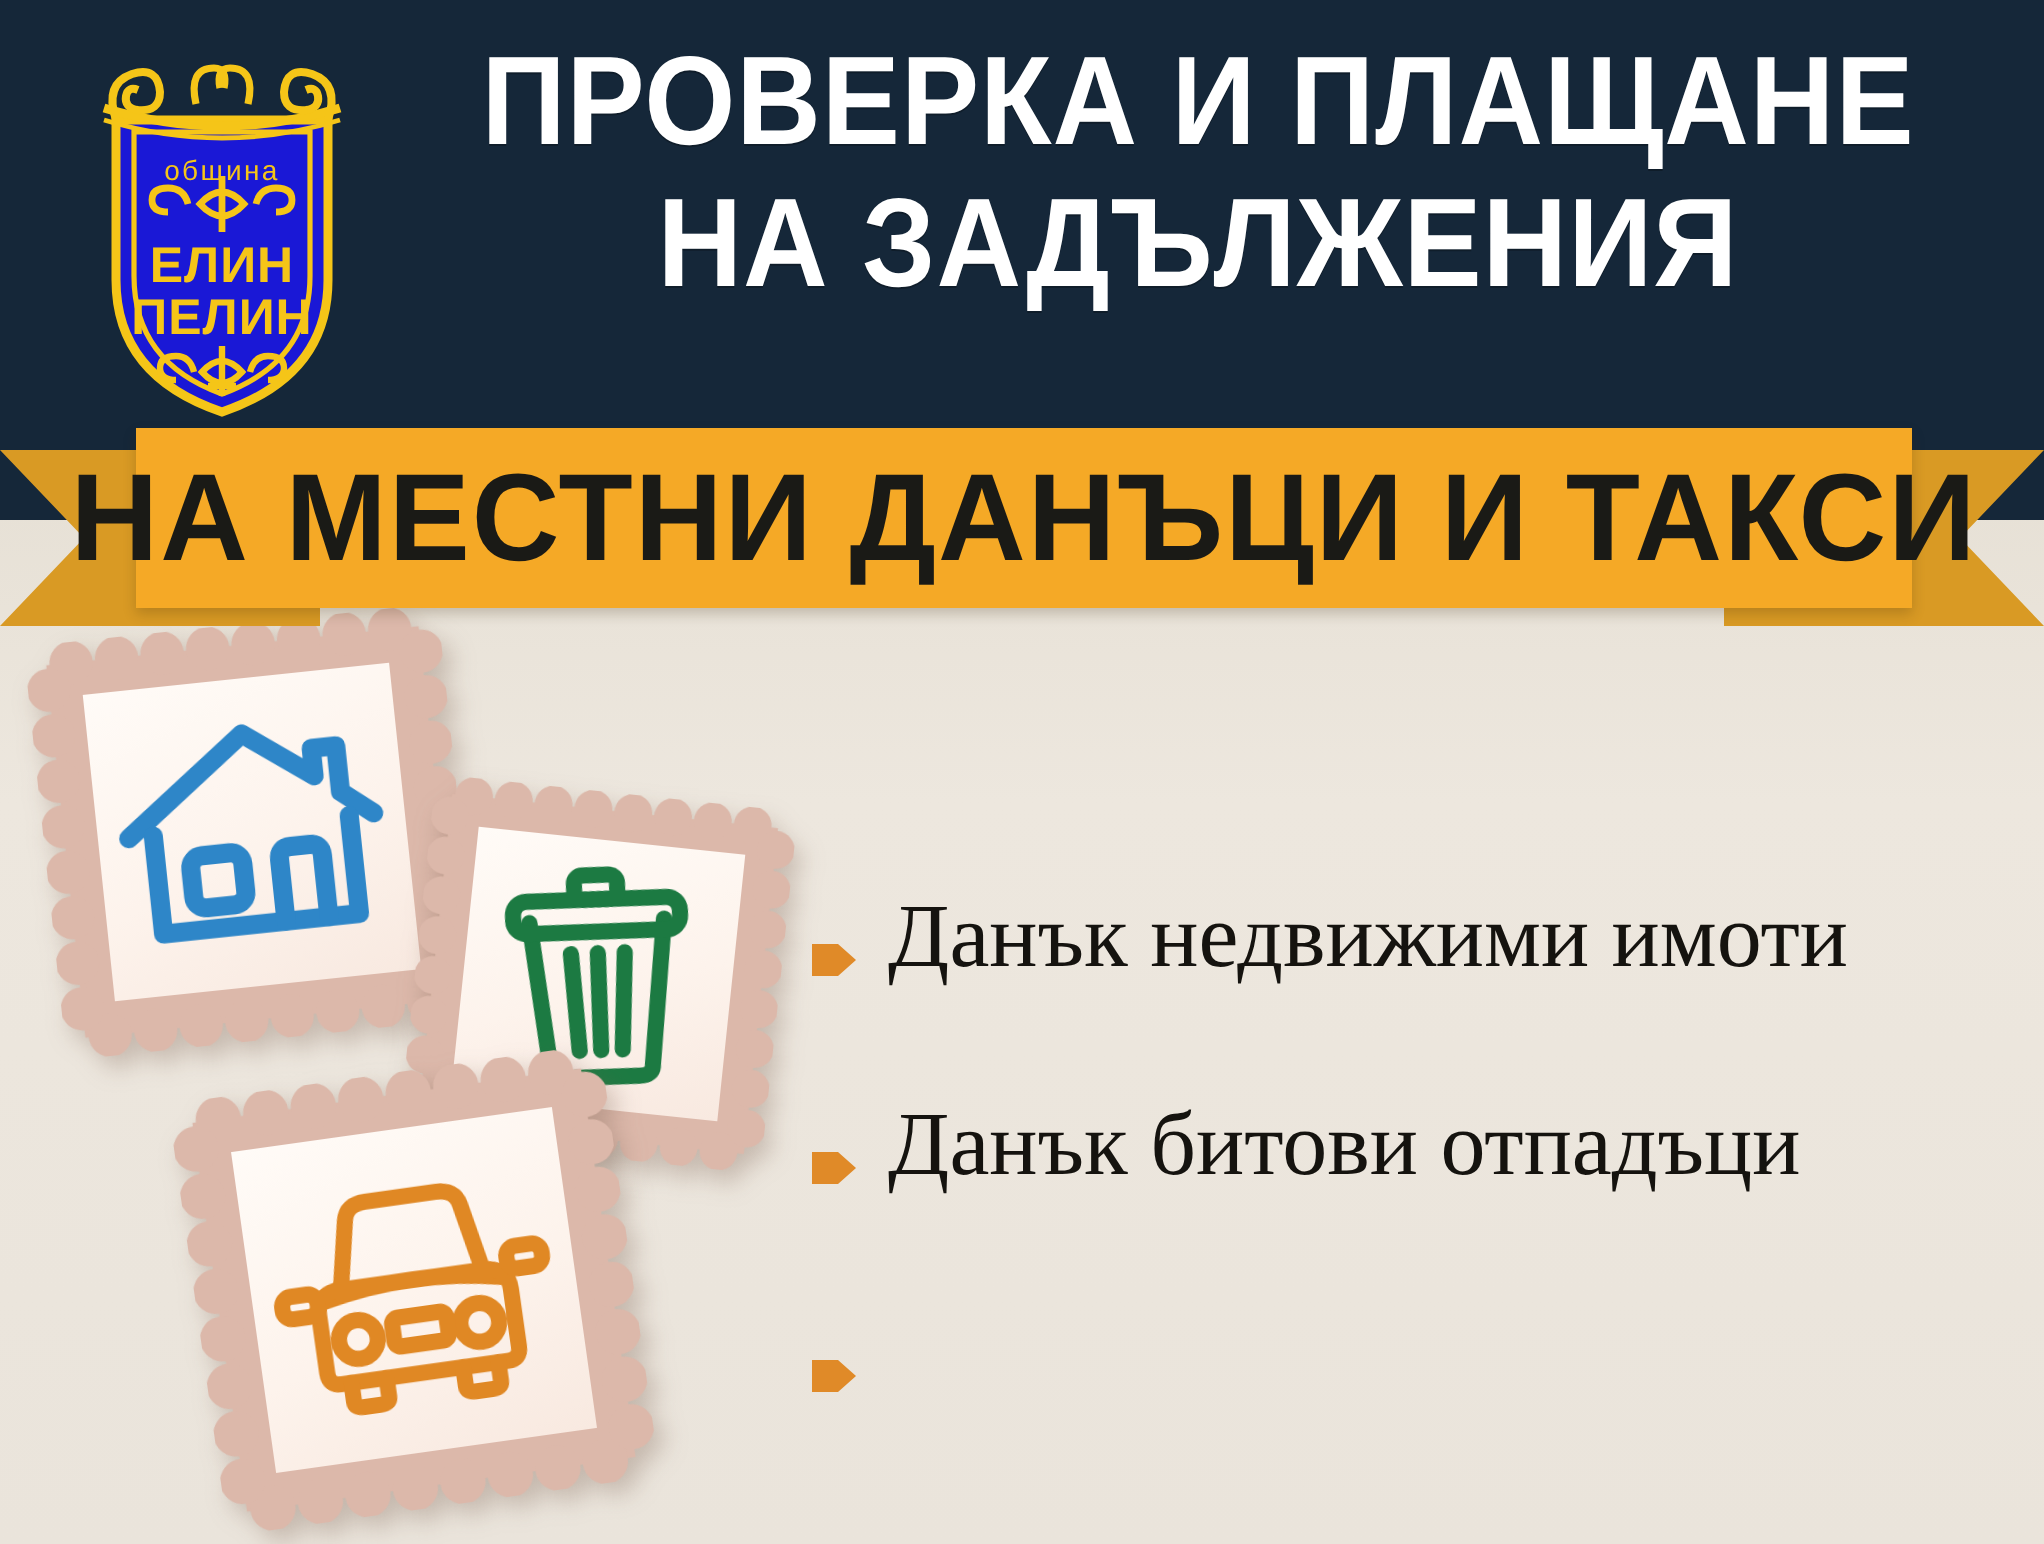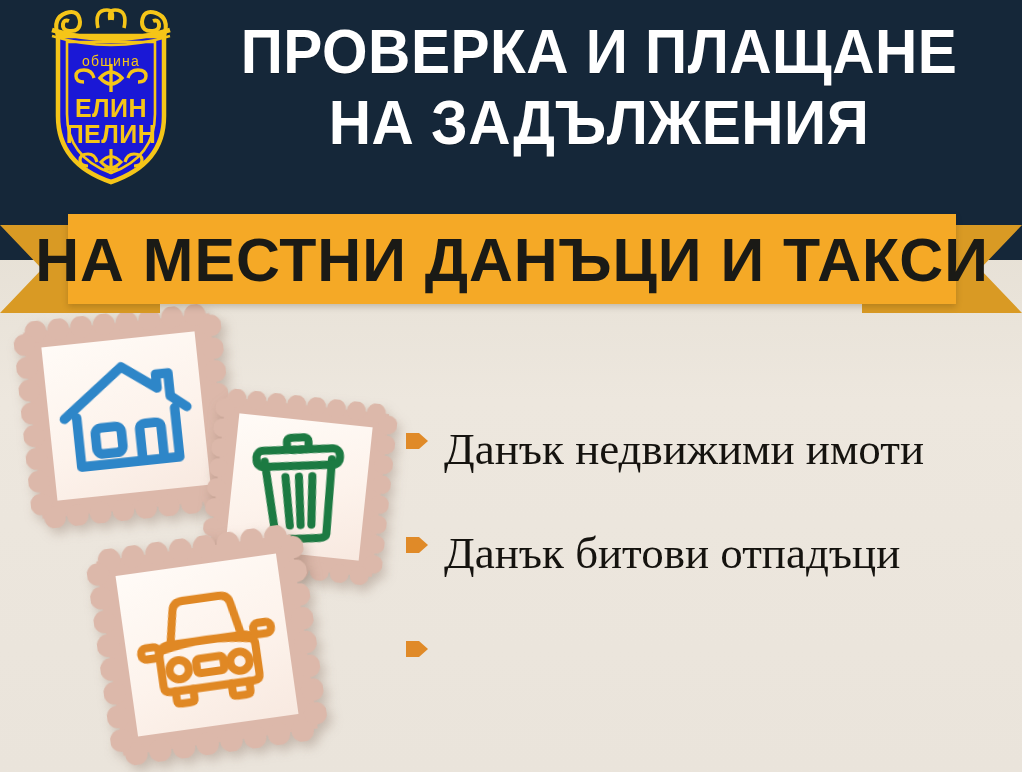--- a/index.html
+++ b/index.html
@@ -27,21 +27,21 @@
     font-size:63px;line-height:71px;
     text-align:center;
     letter-spacing:0.5px;
     transform:scaleX(0.93);
     transform-origin:center top;
     text-shadow:0 1px 0 rgba(0,0,0,.25);
   }
   .header-title .ln{display:block;white-space:nowrap;}
 
   
-  .logo{position:absolute;left:38px;top:0;width:146px;height:188px;z-index:7;}
+  .logo{position:absolute;left:38px;top:24px;width:146px;height:188px;z-index:7;}
 
   
   .ribbon{position:absolute;left:0;top:208px;width:1022px;height:112px;z-index:6;}
   .ribbon-tail{position:absolute;top:17px;width:160px;height:88px;background:#D99A24;}
   .ribbon-tail.left{left:0;clip-path:polygon(0 0,160px 0,160px 88px,0 88px,42px 44px);}
   .ribbon-tail.right{right:0;clip-path:polygon(0 0,160px 0,118px 44px,160px 88px,0 88px);}
   .ribbon-main{
     position:absolute;left:68px;top:6px;width:888px;height:90px;
     background:#F5A926;
     box-shadow:0 3px 6px rgba(60,40,10,.22);
@@ -62,21 +62,21 @@
   }
   .stamp-inner{position:relative;width:100%;height:100%;}
   .stamp-face{
     position:absolute;left:13%;top:13%;width:74%;height:74%;
     background:linear-gradient(160deg,#FFFBF7 0%,#FDF3EC 55%,#F8E9E0 100%);
   }
   .stamp-icon{position:absolute;left:13%;top:13%;width:74%;height:74%;}
 
   
   .bullets{position:absolute;left:404px;top:424px;width:600px;z-index:4;}
-  .bullet-row{display:flex;align-items:flex-start;height:56px;margin-bottom:48px;}
+  .bullet-row{display:flex;align-items:flex-end;height:56px;margin-bottom:48px;margin-top:13px;}
   .bullet-marker{width:26px;height:26px;flex:0 0 26px;margin-right:14px;margin-top:4px;}
   .bullet-label{
     font-family:"Liberation Serif",serif;
     font-size:45px;line-height:50px;color:#15130F;white-space:nowrap;
   }
 </style>
 </head>
 <body>
 
 <div id="poster">

